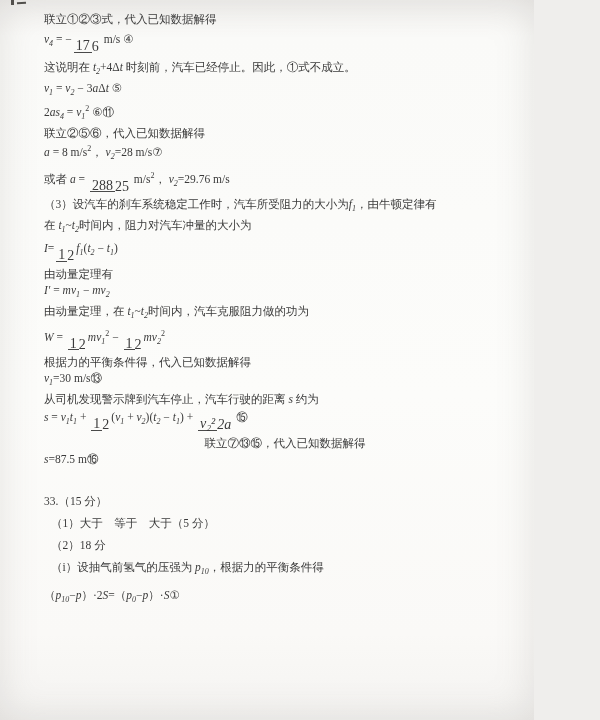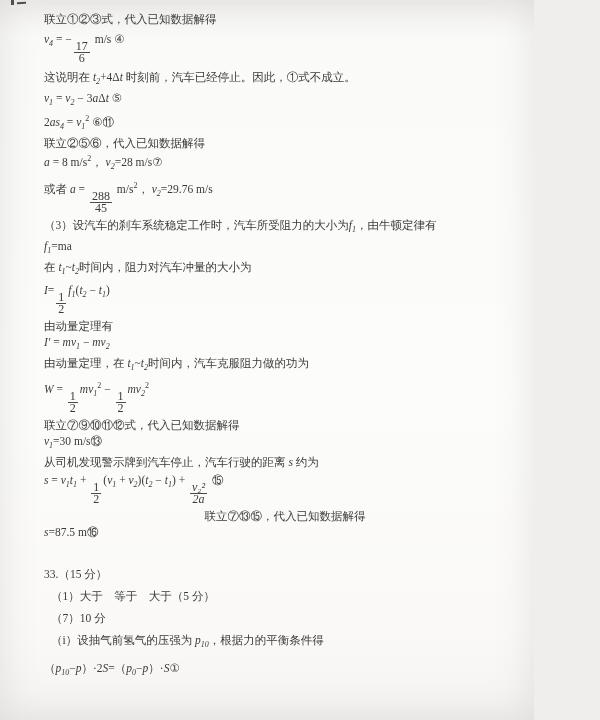--- a/index.html
+++ b/index.html
@@ -26,22 +26,22 @@
   .line{
     font-size:11.5px;line-height:16px;white-space:nowrap;
     font-family:"Liberation Serif","DejaVu Serif",serif;
   }
   .line.indent{margin-left:7px;}
   .rt{font-style:normal;}
   .mv{font-style:italic;font-family:"Liberation Serif","DejaVu Serif",serif;}
   .sb{font-size:8px;font-style:italic;vertical-align:-3px;letter-spacing:0;}
   .sp{font-size:8px;vertical-align:5px;}
   .frac{
-    display:inline-flex;flex-direction:column;align-items:center;
-    vertical-align:-7px;margin:0 2px;font-size:12px;line-height:10px;
+    display:inline-flex;align-items:center;
+    vertical-align:-7px;margin:0 2px;font-size:14px;line-height:10px;
   }
   .frac .num{border-bottom:1px solid #4a4a4a;padding:0 2px 0.5px 2px;}
   .frac .den{padding-top:0.5px;}
   .frac.it{font-style:italic;}
 </style>
 </head>
 <body>
 
 <div class="page">
   <div class="artifact art-a"></div>
@@ -52,50 +52,49 @@
           <span class="num">17</span>
           <span class="den">6</span>
         </span><span class="rt"> m/s </span><span class="rt">④</span></div>
       <div class="line" style="margin-top: 6px;"><span class="rt">这说明在 </span><span class="mv">t</span><span class="sb">2</span><span class="rt">+4Δ</span><span class="mv">t</span><span class="rt"> 时刻前，汽车已经停止。因此，①式不成立。</span></div>
       <div class="line"><span class="mv">v</span><span class="sb">1</span><span class="rt"> = </span><span class="mv">v</span><span class="sb">2</span><span class="rt"> − 3</span><span class="mv">a</span><span class="rt">Δ</span><span class="mv">t</span><span class="rt"> ⑤</span></div>
       <div class="line"><span class="rt">2</span><span class="mv">as</span><span class="sb">4</span><span class="rt"> = </span><span class="mv">v</span><span class="sb">1</span><span class="sp">2</span><span class="rt"> ⑥⑪</span></div>
       <div class="line"><span class="rt">联立②⑤⑥，代入已知数据解得</span></div>
       <div class="line"><span class="mv">a</span><span class="rt"> = 8 m/s</span><span class="sp">2</span><span class="rt">， </span><span class="mv">v</span><span class="sb">2</span><span class="rt">=28 m/s⑦</span></div>
       <div class="line" style="margin-top: 3px;"><span class="rt">或者 </span><span class="mv">a</span><span class="rt"> = </span><span class="frac">
           <span class="num">288</span>
-          <span class="den">45</span>
+          <span class="den">25</span>
         </span><span class="rt"> m/s</span><span class="sp">2</span><span class="rt">， </span><span class="mv">v</span><span class="sb">2</span><span class="rt">=29.76 m/s</span></div>
       <div class="line" style="margin-top: 4px;"><span class="rt">（3）设汽车的刹车系统稳定工作时，汽车所受阻力的大小为</span><span class="mv">f</span><span class="sb">1</span><span class="rt">，由牛顿定律有</span></div>
-      <div class="line"><span class="mv">f</span><span class="sb">1</span><span class="rt">=ma</span></div>
       <div class="line"><span class="rt">在 </span><span class="mv">t</span><span class="sb">1</span><span class="rt">~</span><span class="mv">t</span><span class="sb">2</span><span class="rt">时间内，阻力对汽车冲量的大小为</span></div>
       <div class="line" style="margin-top: 2px;"><span class="mv">I</span><span class="rt">=</span><span class="frac">
           <span class="num">1</span>
           <span class="den">2</span>
         </span><span class="mv">f</span><span class="sb">1</span><span class="rt">(</span><span class="mv">t</span><span class="sb">2</span><span class="rt"> − </span><span class="mv">t</span><span class="sb">1</span><span class="rt">)</span></div>
       <div class="line" style="margin-top: 4px;"><span class="rt">由动量定理有</span></div>
       <div class="line"><span class="mv">I′</span><span class="rt"> = </span><span class="mv">mv</span><span class="sb">1</span><span class="rt"> − </span><span class="mv">mv</span><span class="sb">2</span></div>
       <div class="line"><span class="rt">由动量定理，在 </span><span class="mv">t</span><span class="sb">1</span><span class="rt">~</span><span class="mv">t</span><span class="sb">2</span><span class="rt">时间内，汽车克服阻力做的功为</span></div>
       <div class="line" style="margin-top: 2px;"><span class="mv">W</span><span class="rt"> = </span><span class="frac">
           <span class="num">1</span>
           <span class="den">2</span>
         </span><span class="mv">mv</span><span class="sb">1</span><span class="sp">2</span><span class="rt"> − </span><span class="frac">
           <span class="num">1</span>
           <span class="den">2</span>
         </span><span class="mv">mv</span><span class="sb">2</span><span class="sp">2</span></div>
-      <div class="line" style="margin-top: 4px;"><span class="rt">联立⑦⑨⑩⑪⑫式，代入已知数据解得</span></div>
+      <div class="line" style="margin-top: 4px;"><span class="rt">根据力的平衡条件得，代入已知数据解得</span></div>
       <div class="line"><span class="mv">v</span><span class="sb">1</span><span class="rt">=30 m/s⑬</span></div>
       <div class="line"><span class="rt">从司机发现警示牌到汽车停止，汽车行驶的距离 </span><span class="mv">s</span><span class="rt"> 约为</span></div>
       <div class="line" style="margin-top: 2px;"><span class="mv">s</span><span class="rt"> = </span><span class="mv">v</span><span class="sb">1</span><span class="mv">t</span><span class="sb">1</span><span class="rt"> + </span><span class="frac">
           <span class="num">1</span>
           <span class="den">2</span>
         </span><span class="rt">(</span><span class="mv">v</span><span class="sb">1</span><span class="rt"> + </span><span class="mv">v</span><span class="sb">2</span><span class="rt">)(</span><span class="mv">t</span><span class="sb">2</span><span class="rt"> − </span><span class="mv">t</span><span class="sb">1</span><span class="rt">) + </span><span class="frac it">
           <span class="num">v₂²</span>
           <span class="den">2a</span>
         </span><span class="rt"> ⑮</span></div>
       <div class="line" style="margin-top: 4px; text-align: center;"><span class="rt">联立⑦⑬⑮，代入已知数据解得</span></div>
       <div class="line"><span class="mv">s</span><span class="rt">=87.5 m⑯</span></div>
       <div class="line" style="margin-top: 26px;"><span class="rt">33.（15 分）</span></div>
       <div class="line indent" style="margin-top: 6px;"><span class="rt">（1）大于　等于　大于（5 分）</span></div>
-      <div class="line indent" style="margin-top: 6px;"><span class="rt">（7）10 分</span></div>
+      <div class="line indent" style="margin-top: 6px;"><span class="rt">（2）18 分</span></div>
       <div class="line indent" style="margin-top: 6px;"><span class="rt">（i）设抽气前氢气的压强为 </span><span class="mv">p</span><span class="sb">10</span><span class="rt">，根据力的平衡条件得</span></div>
       <div class="line" style="margin-top: 7px;"><span class="rt">（</span><span class="mv">p</span><span class="sb">10</span><span class="rt">−</span><span class="mv">p</span><span class="rt">）·2</span><span class="mv">S</span><span class="rt">=（</span><span class="mv">p</span><span class="sb">0</span><span class="rt">−</span><span class="mv">p</span><span class="rt">）·</span><span class="mv">S</span><span class="rt">①</span></div>
     </div>
 </div>
 
 </body></html>

